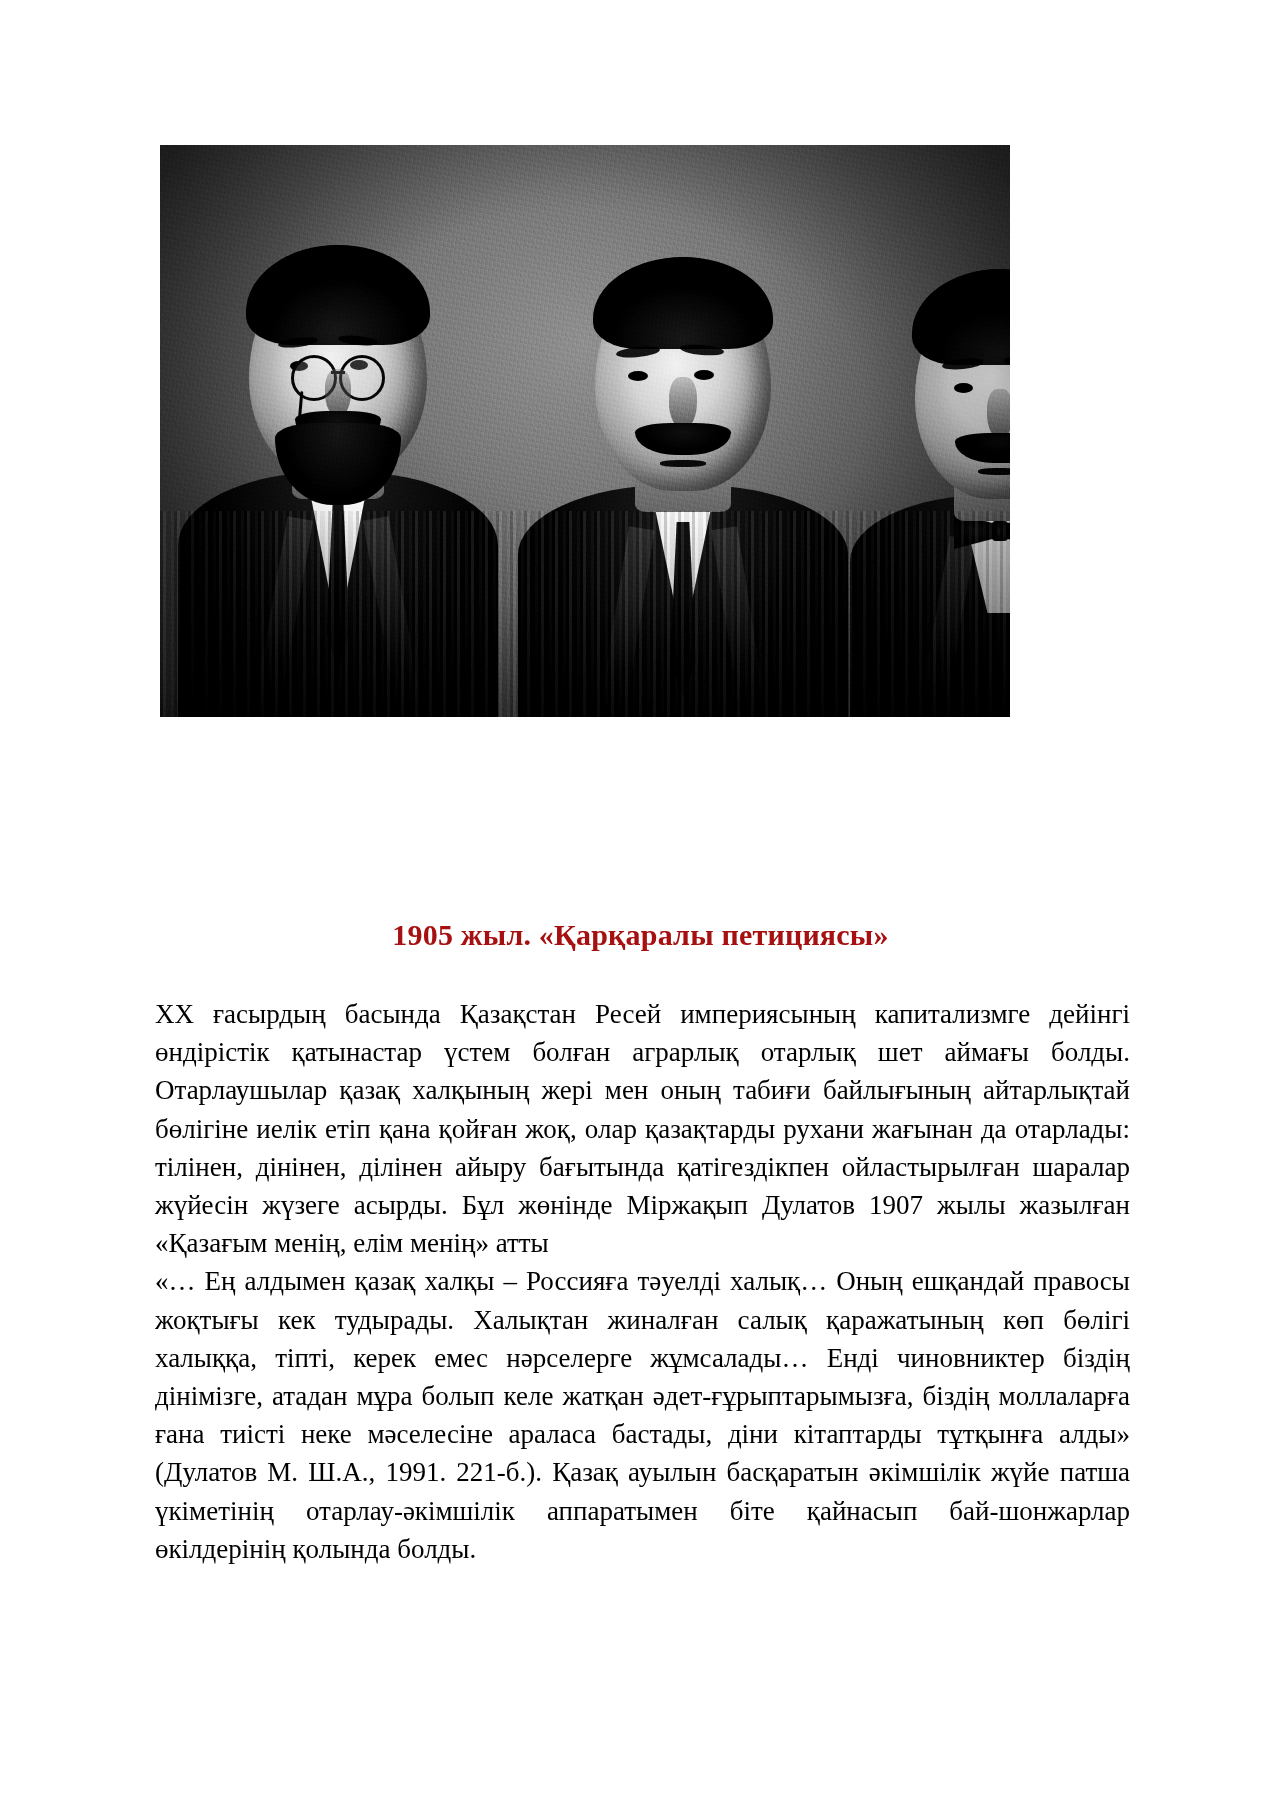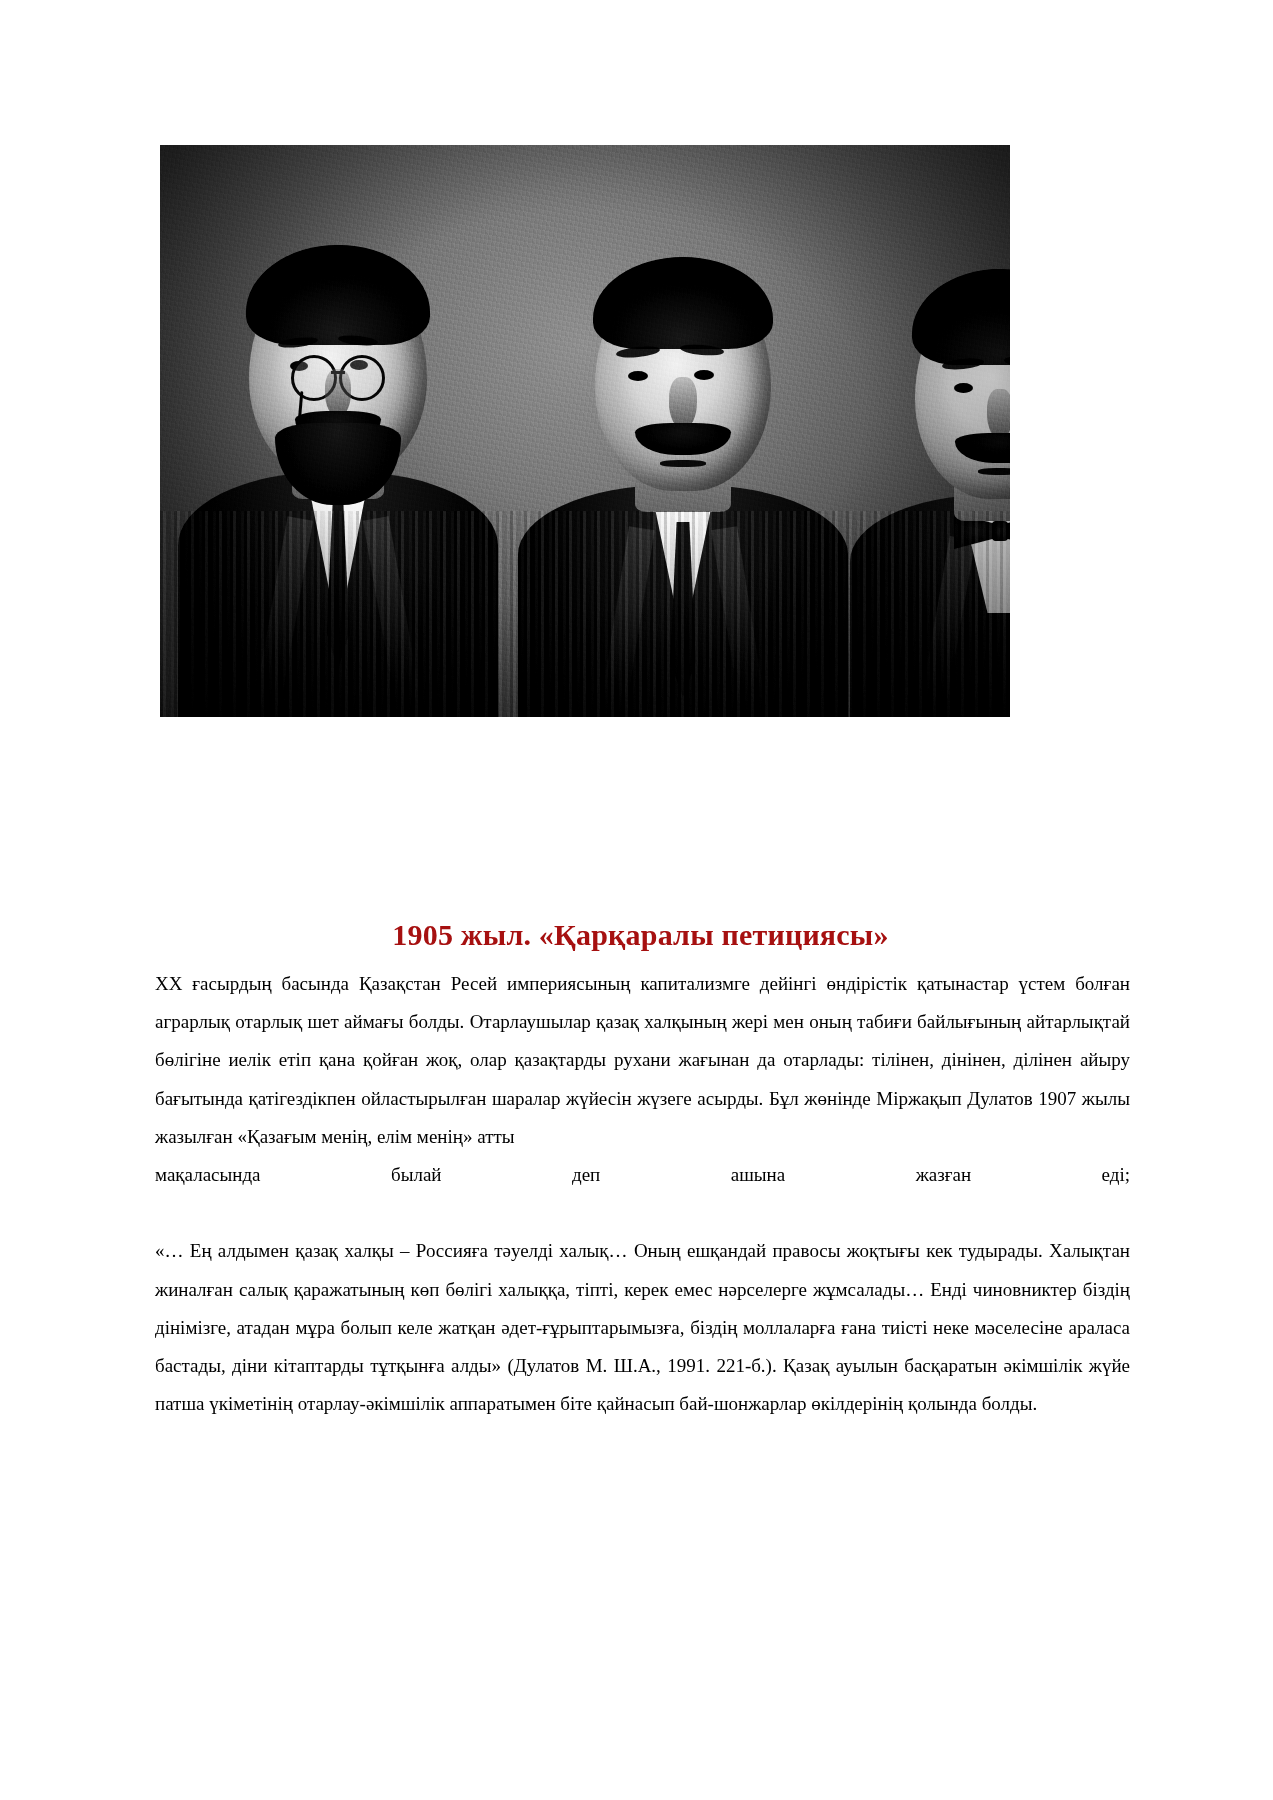--- a/index.html
+++ b/index.html
@@ -212,23 +212,23 @@
     font-weight: bold;
     font-size: 30px;
     letter-spacing: .2px;
     font-family: "Liberation Serif", "DejaVu Serif", serif;
   }
 
   
   .body-text {
     position: absolute;
     left: 155px;
-    top: 965px;
+    top: 995px;
     width: 975px;
-    font-size: 19px;
+    font-size: 27px;
     line-height: 38.2px;
     text-align: justify;
     text-justify: inter-word;
     font-family: "Liberation Serif", "DejaVu Serif", serif;
     color: #000;
   }
   .body-text p {
     margin: 0;
     text-indent: 0;
     text-align: justify;
@@ -318,17 +318,16 @@
       <div class="photo-streaks"></div>
       <div class="photo-grain"></div>
       <div class="photo-vignette"></div>
     </div>
   </div>
 
   <div class="doc-title">1905 жыл. «Қарқаралы петициясы»</div>
 
   <div class="body-text">
     <p><span>ХХ ғасырдың басында Қазақстан Ресей империясының капитализмге дейінгі өндірістік қатынастар үстем болған аграрлық отарлық шет аймағы болды. Отарлаушылар қазақ халқының жері мен оның табиғи байлығының айтарлықтай бөлігіне иелік етіп қана қойған жоқ, олар қазақтарды рухани жағынан да отарлады: тілінен, дінінен, ділінен айыру бағытында қатігездікпен ойластырылған шаралар жүйесін жүзеге асырды. Бұл жөнінде Міржақып Дулатов 1907 жылы жазылған «Қазағым менің, елім менің» атты</span></p>
-    <p class="para-stretch"><span>мақаласында былай деп ашына жазған еді;</span></p>
     <p><span>«… Ең алдымен қазақ халқы – Россияға тәуелді халық… Оның ешқандай правосы жоқтығы кек тудырады. Халықтан жиналған салық қаражатының көп бөлігі халыққа, тіпті, керек емес нәрселерге жұмсалады… Енді чиновниктер біздің дінімізге, атадан мұра болып келе жатқан әдет-ғұрыптарымызға, біздің моллаларға ғана тиісті неке мәселесіне араласа бастады, діни кітаптарды тұтқынға алды» (Дулатов М. Ш.А., 1991. 221-б.). Қазақ ауылын басқаратын әкімшілік жүйе патша үкіметінің отарлау-әкімшілік аппаратымен біте қайнасып бай-шонжарлар өкілдерінің қолында болды.</span></p>
   </div>
 
 </div>
 
 </body></html>

